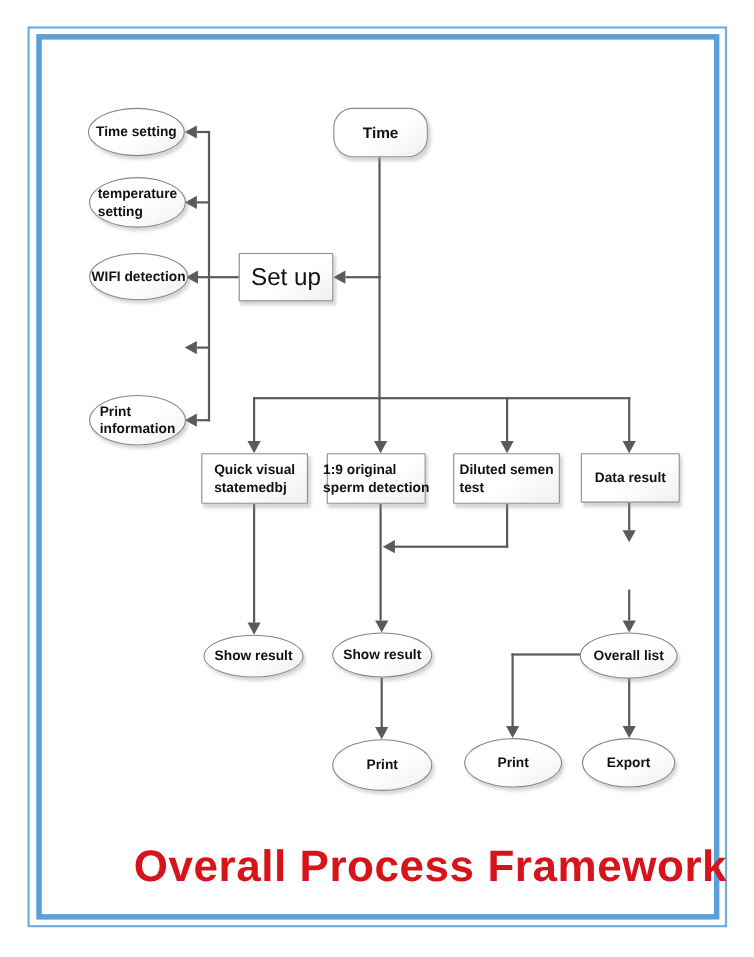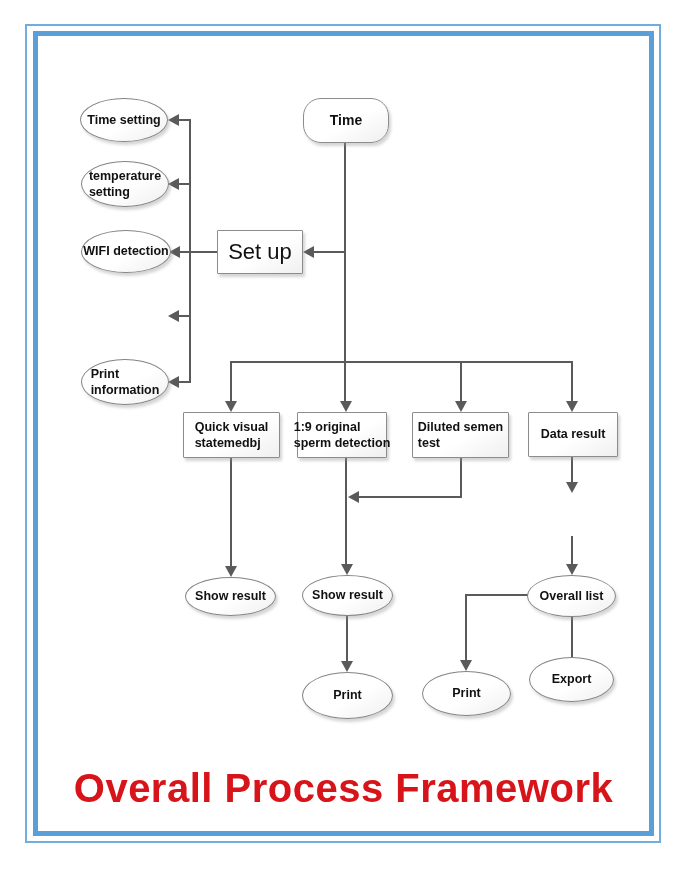--- a/index.html
+++ b/index.html
@@ -39,21 +39,21 @@
   .node.rect{border-radius:1px;}
   .node.big{font-size:22px; font-weight:400;}
 
   .watermark{
     position:absolute; left:182px; top:421px; z-index:10;
     font-size:27px; color:#8f8f8f; opacity:.5; white-space:nowrap;
     letter-spacing:1px;
   }
   .title{
     position:absolute; left:26px; top:766px; width:635px; z-index:4;
-    text-align:center; font-size:40px; font-weight:bold; color:var(--title);
+    text-align:right; font-size:40px; font-weight:bold; color:var(--title);
     letter-spacing:0.5px;
   }
 </style>
 </head>
 <body>
 
 <div class="canvas">
 
   <div class="frame outer"></div>
   <div class="frame inner"></div>
@@ -118,17 +118,17 @@
 sperm detection</div>
   <div class="node rect" style="left:412px;top:412px;width:97px;height:46px">Diluted semen
 test</div>
   <div class="node rect" style="left:528px;top:412px;width:90px;height:45px">Data result</div>
 
   <div class="node ellipse" style="left:527px;top:575px;width:89px;height:42px">Overall list</div>
   <div class="node ellipse" style="left:185px;top:577px;width:91px;height:39px">Show result</div>
   <div class="node ellipse" style="left:302px;top:575px;width:91px;height:41px">Show result</div>
   <div class="node ellipse" style="left:302px;top:672px;width:91px;height:47px">Print</div>
   <div class="node ellipse" style="left:422px;top:671px;width:89px;height:45px">Print</div>
-  <div class="node ellipse" style="left:529px;top:657px;width:85px;height:45px">Export</div>
+  <div class="node ellipse" style="left:529px;top:671px;width:85px;height:45px">Export</div>
 
   <div class="title">Overall Process Framework</div>
 
 </div>
 
 </body></html>

